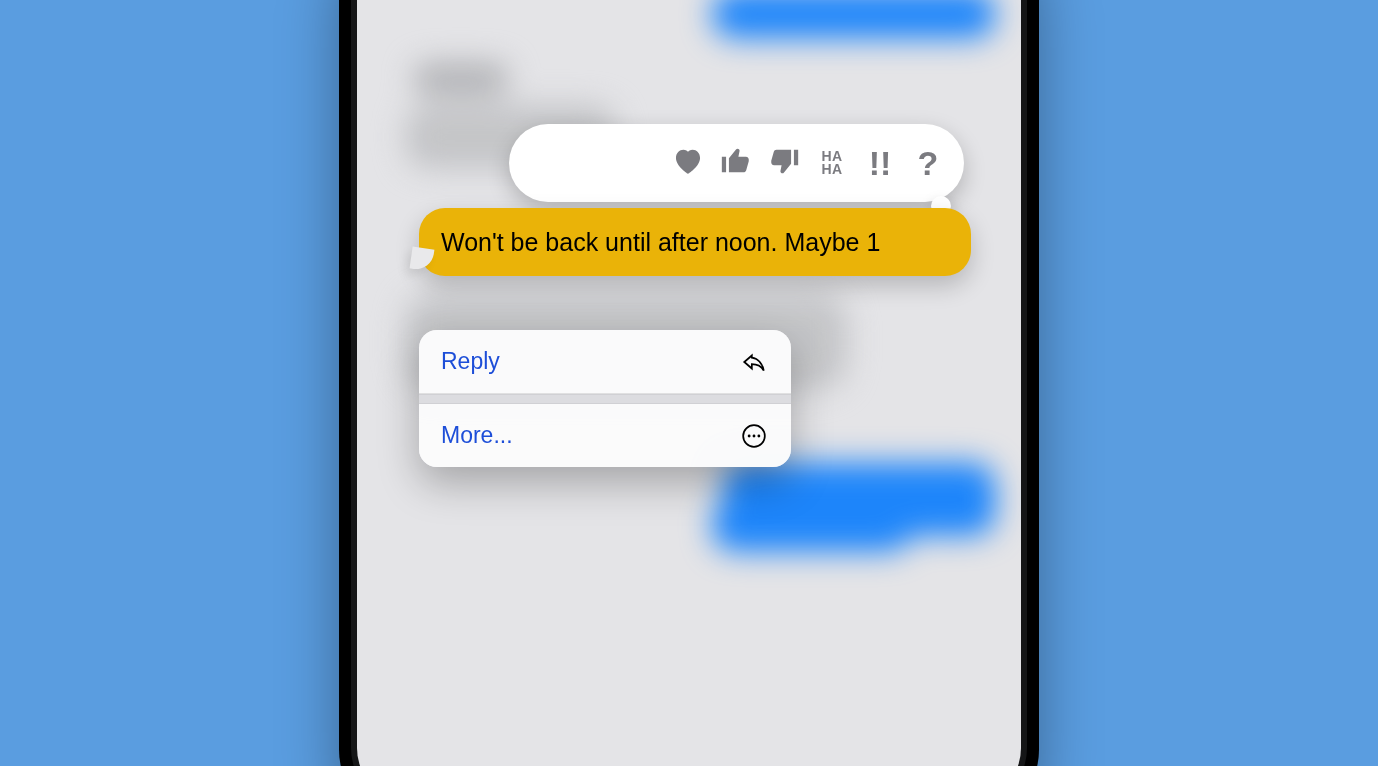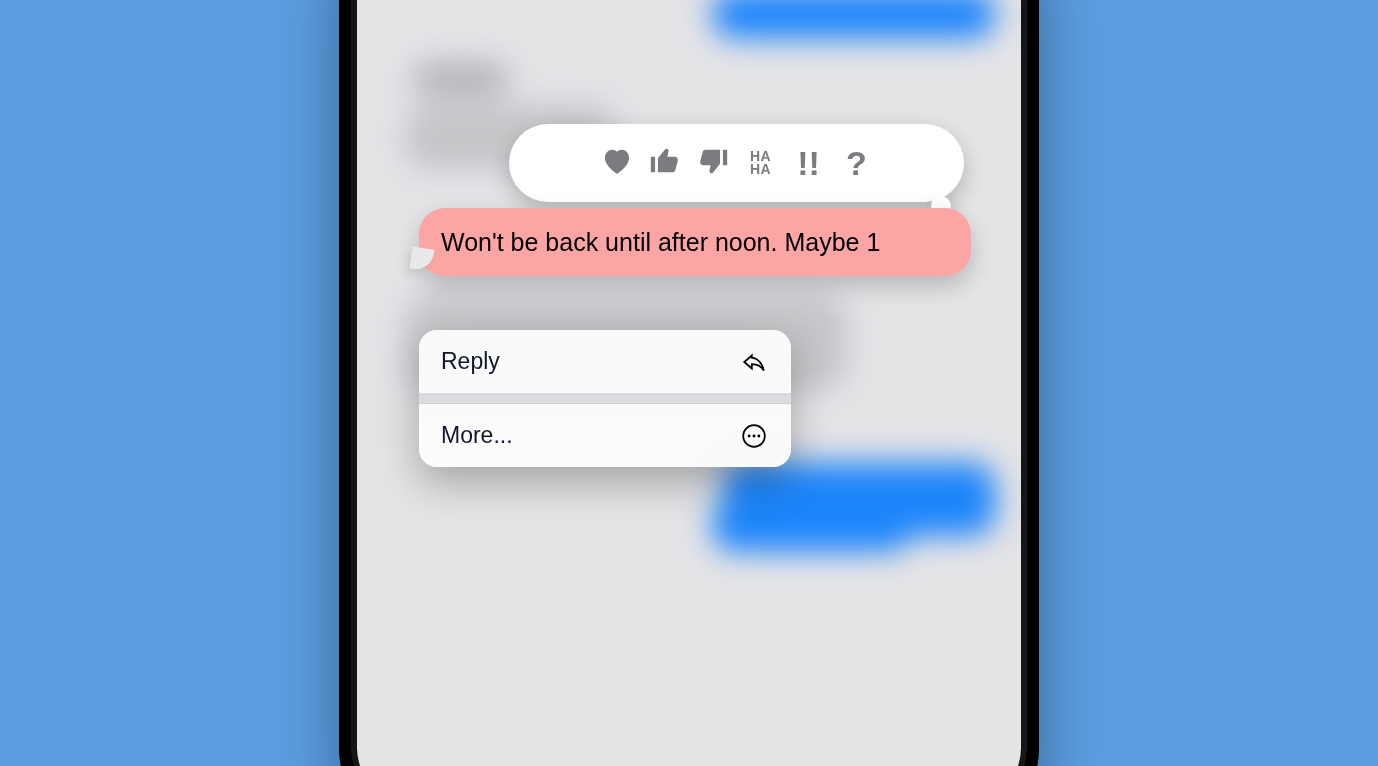--- a/index.html
+++ b/index.html
@@ -77,21 +77,21 @@
     position: absolute;
     top: 186px;
     left: 152px;
     width: 455px;
     height: 78px;
     background: #fff;
     border-radius: 40px;
     box-shadow: 0 8px 22px rgba(0,0,0,0.22);
     display: flex;
     align-items: center;
-    justify-content: center;
+    justify-content: flex-end;
     padding: 15px 12px;
   }
   .tapback-tail {
     position: absolute;
     top: 258px;
     left: 574px;
     width: 20px; height: 20px;
     background: #fff;
     border-radius: 50%;
     box-shadow: 0 6px 14px rgba(0,0,0,0.18);
@@ -121,21 +121,21 @@
     color: #7b7b80;
   }
   .rx-excl, .rx-q { font-size: 34px; font-weight: 900; color:#7b7b80; }
 
   
   .msg-bubble {
     position: absolute;
     top: 270px;
     left: 62px;
     width: 552px;
-    background: #fca5a5;
+    background: #eab308;
     border-radius: 26px;
     padding: 18px 22px;
     font-size: 25px;
     line-height: 1.28;
     color: #000;
     box-shadow: 0 10px 24px rgba(0,0,0,0.20);
   }
   .msg-bubble::before {
     content: "";
     position: absolute;
@@ -159,21 +159,21 @@
     border-radius: 18px;
     box-shadow: 0 16px 40px rgba(0,0,0,0.28);
     overflow: hidden;
   }
   .menu-item {
     display: flex;
     align-items: center;
     justify-content: space-between;
     padding: 18px 22px;
     font-size: 23px;
-    color: #0f172a;
+    color: #1d4ed8;
     border-bottom: 1px solid rgba(0,0,0,0.10);
     background: rgba(255,255,255,0.6);
     cursor: pointer;
   }
   .menu-item:last-child { border-bottom: none; }
   .menu .group-gap {
     height: 10px;
     background: rgba(200,200,205,0.55);
     border-top: 1px solid rgba(0,0,0,0.05);
     border-bottom: 1px solid rgba(0,0,0,0.05);

